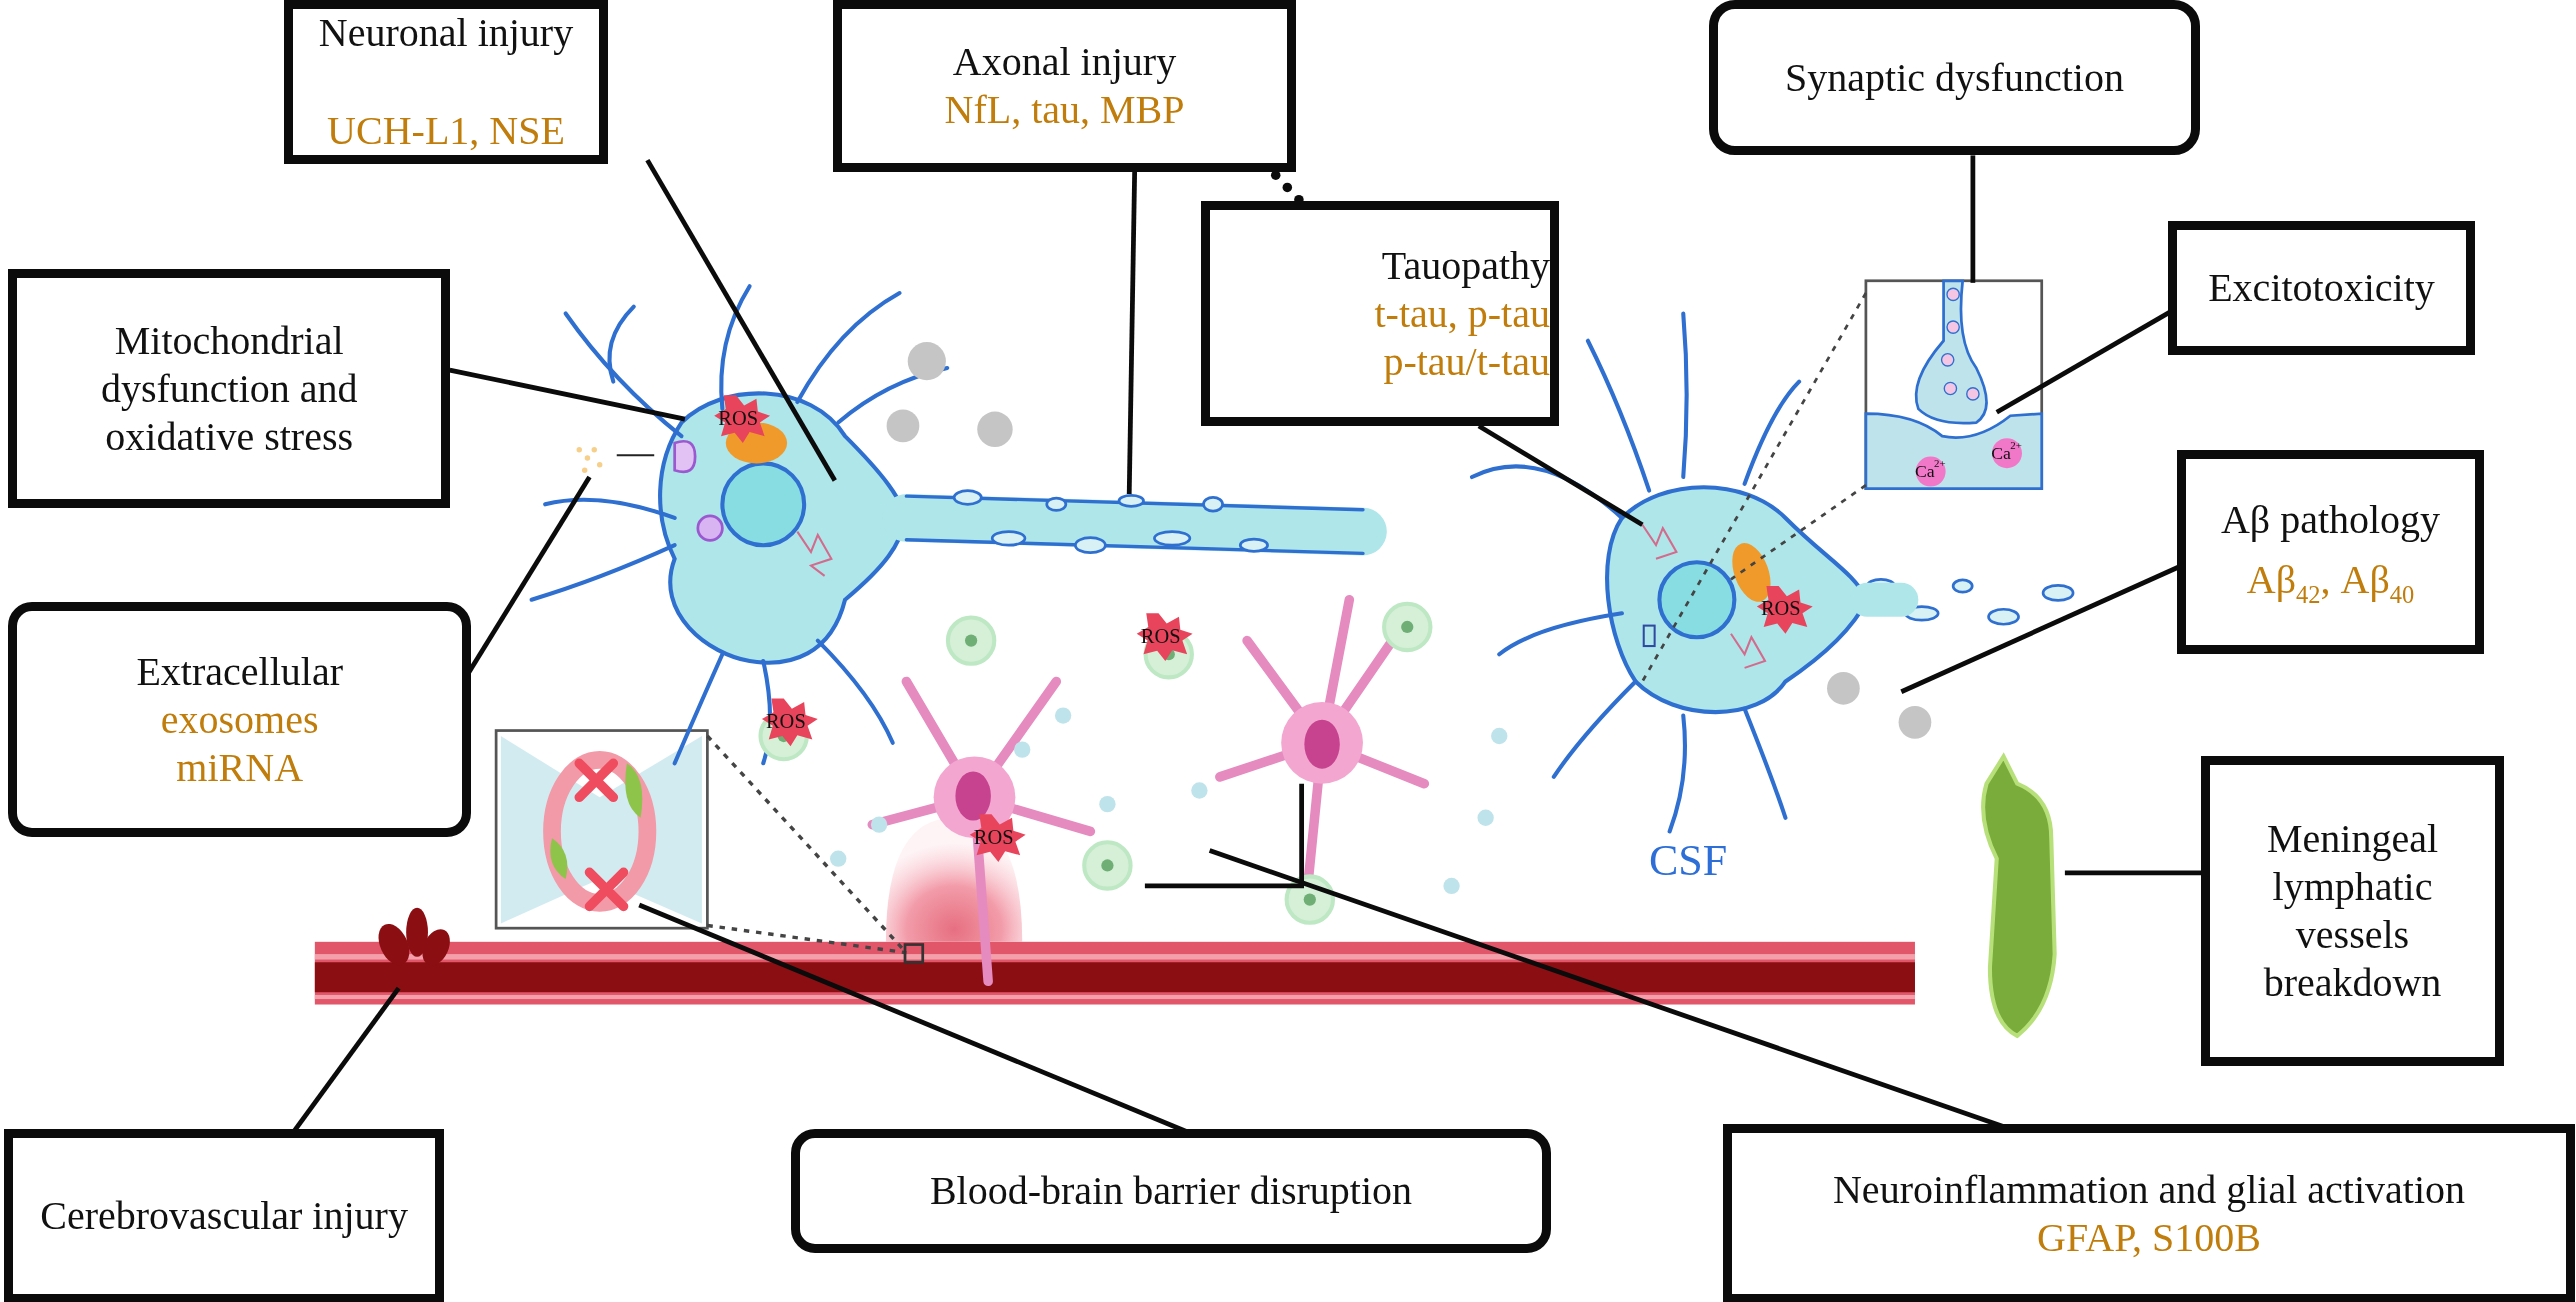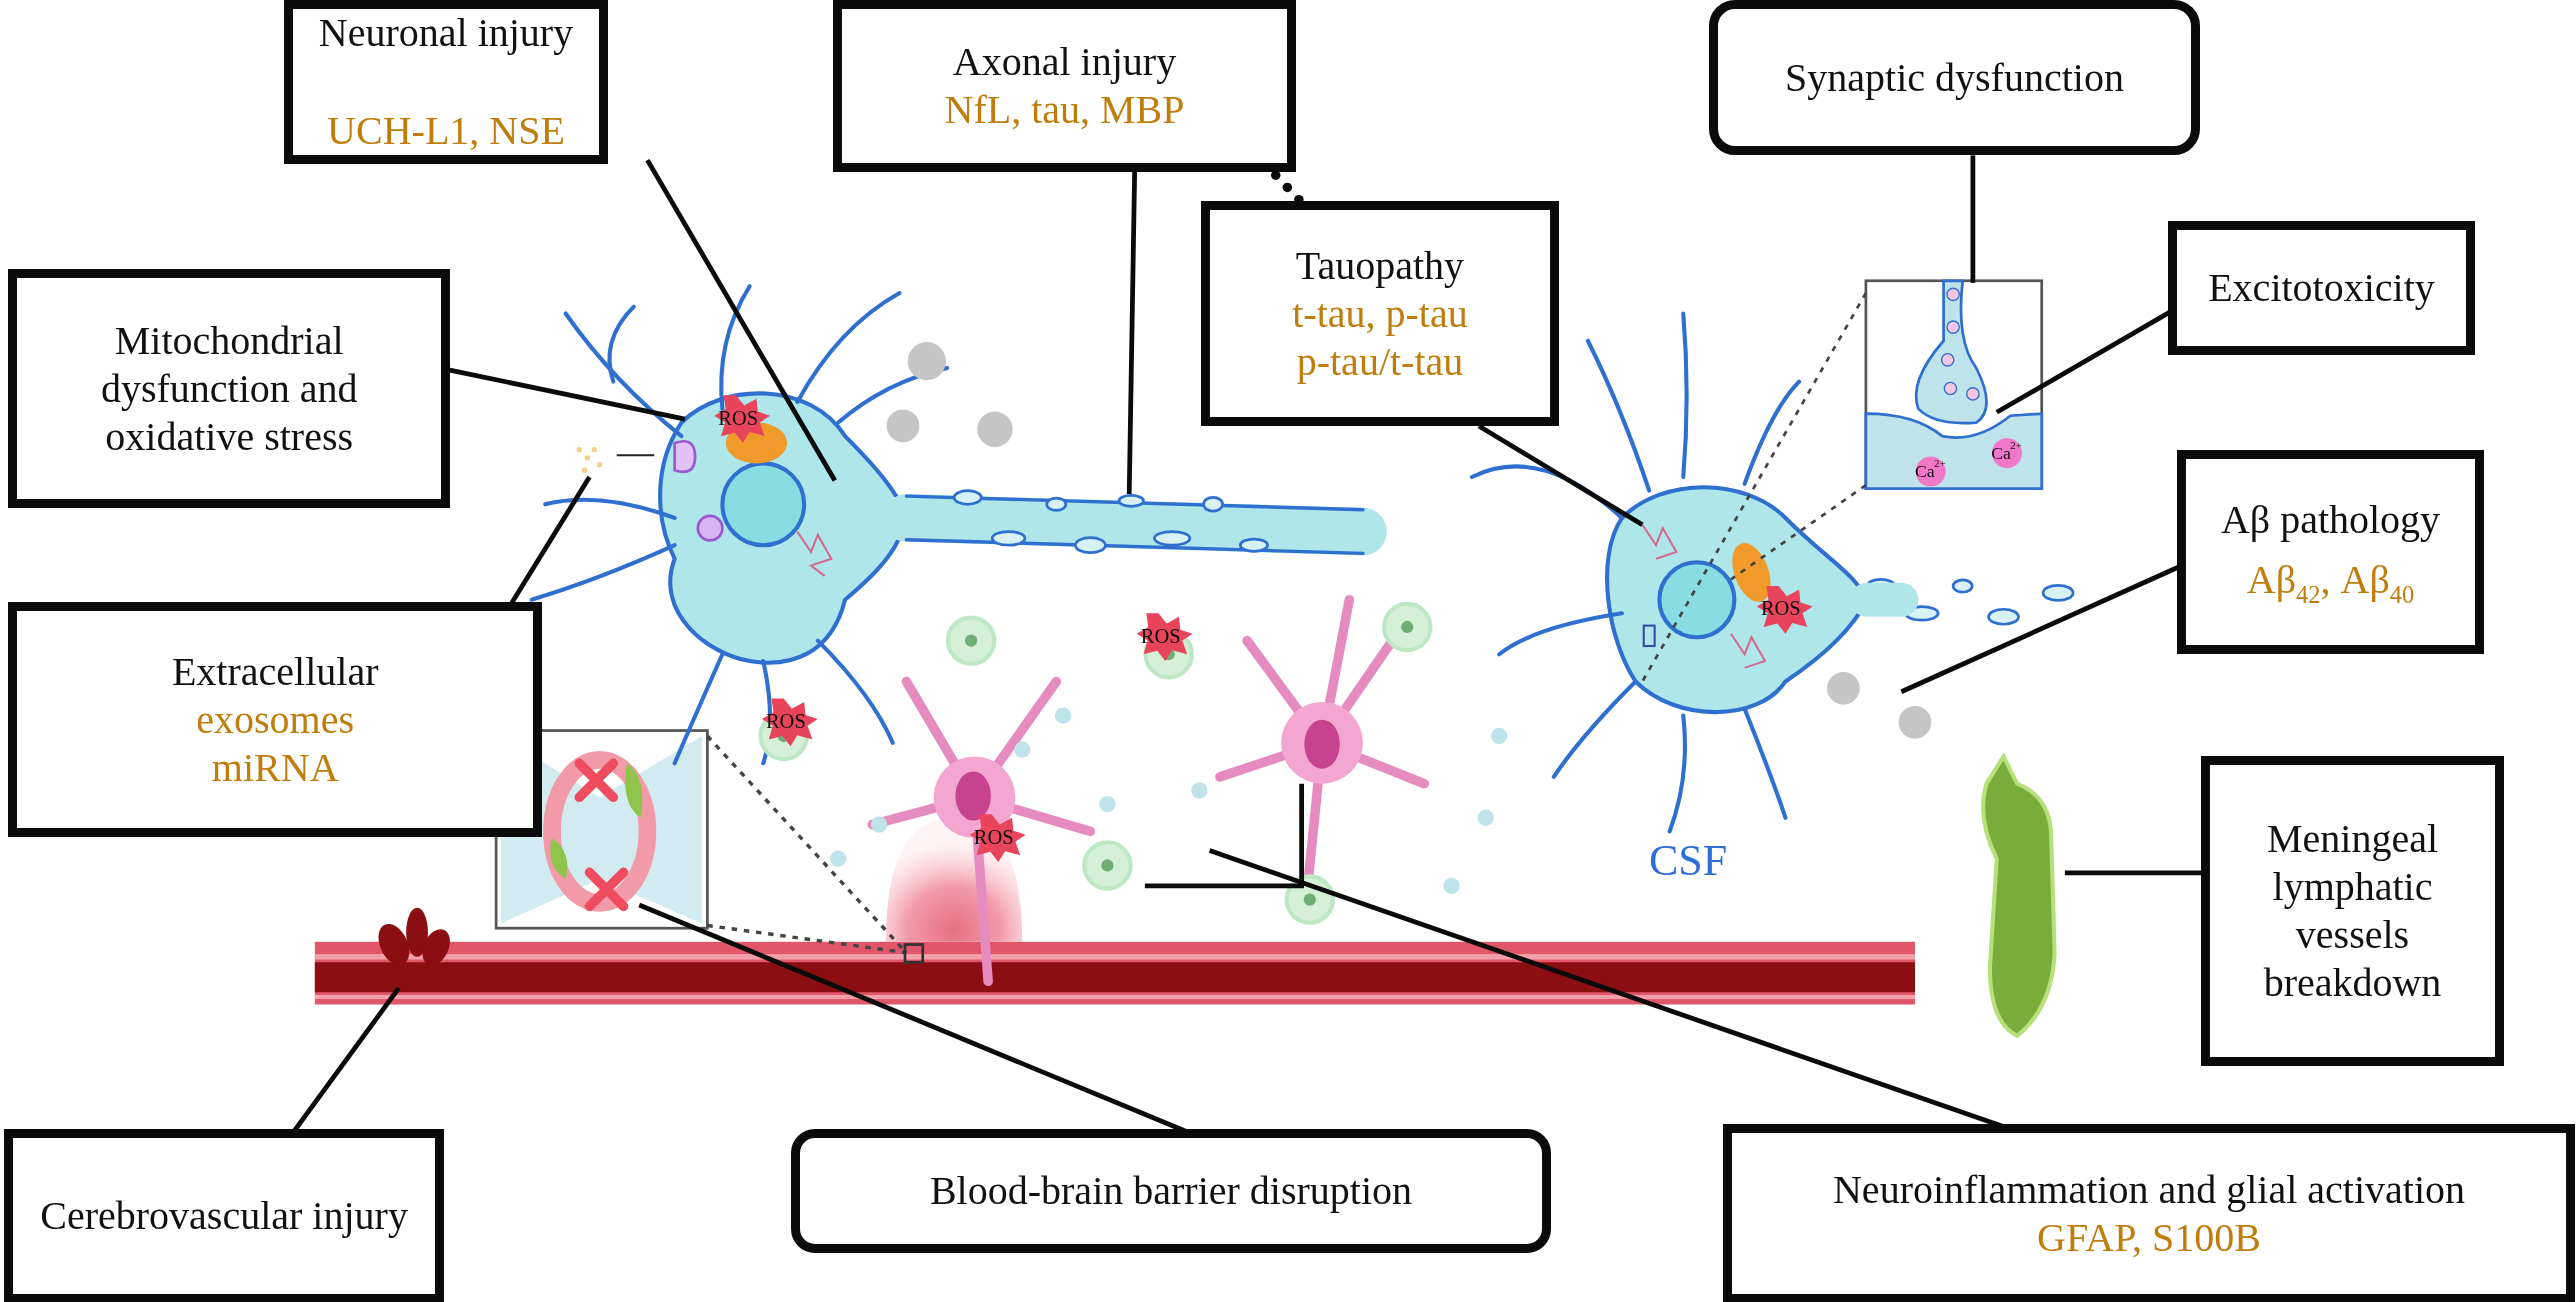--- a/index.html
+++ b/index.html
@@ -259,21 +259,21 @@
 <div class="box" style="left:284px;top:0px;width:324px;height:164px;justify-content:space-between;">
   <div class="t">Neuronal injury</div>
   <div class="m">UCH-L1, NSE</div>
 </div>
 
 <div class="box" style="left:833px;top:0px;width:463px;height:172px;">
   <div class="t">Axonal injury</div>
   <div class="m">NfL, tau, MBP</div>
 </div>
 
-<div class="box" style="left:1201px;top:201px;width:358px;height:225px;">
+<div class="box" style="left:1201px;top:201px;width:358px;height:225px;align-items:flex-end;">
   <div class="t">Tauopathy</div>
   <div class="m">t-tau, p-tau</div>
   <div class="m">p-tau/t-tau</div>
 </div>
 
 <div class="box" style="left:1709px;top:0px;width:491px;height:155px;border-radius:26px;">
   <div class="t">Synaptic dysfunction</div>
 </div>
 
 <div class="box" style="left:2168px;top:221px;width:307px;height:134px;">
@@ -284,21 +284,21 @@
   <div class="t">Mitochondrial</div>
   <div class="t">dysfunction and</div>
   <div class="t">oxidative stress</div>
 </div>
 
 <div class="box" style="left:2177px;top:450px;width:307px;height:204px;gap:12px;">
   <div class="t">Aβ pathology</div>
   <div class="m"><span>Aβ</span><sub>42</sub><span>, </span><span>Aβ</span><sub>40</sub></div>
 </div>
 
-<div class="box" style="left:8.2px;top:602px;width:534px;height:235px;">
+<div class="box" style="left:8.2px;top:602px;width:463px;height:235px;border-radius:24px;">
   <div class="t">Extracellular</div>
   <div class="m">exosomes</div>
   <div class="m">miRNA</div>
 </div>
 
 <div class="box" style="left:2201px;top:756px;width:303px;height:310px;">
   <div class="t">Meningeal</div>
   <div class="t">lymphatic</div>
   <div class="t">vessels</div>
   <div class="t">breakdown</div>

